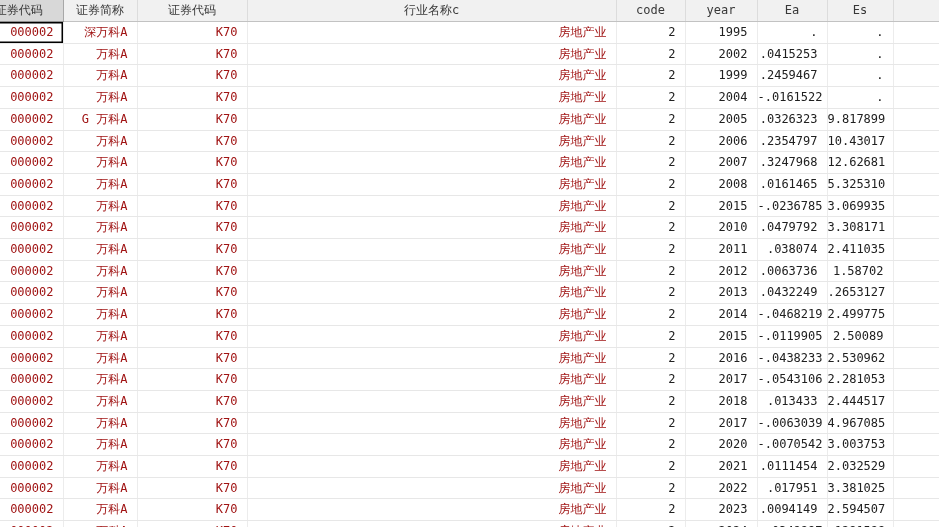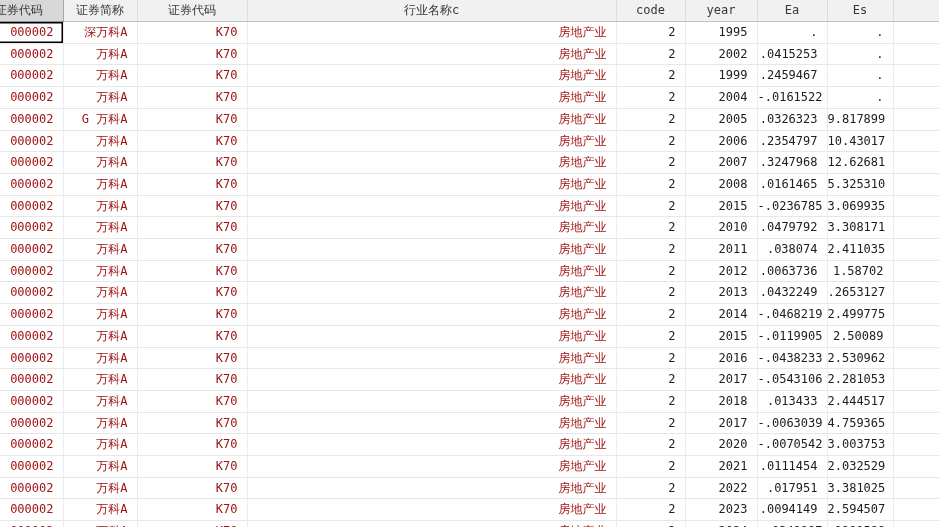--- a/index.html
+++ b/index.html
@@ -294,21 +294,21 @@
           <td class="type-empty"></td>
         </tr>
         <tr>
           <td class="type-string">000002</td>
           <td class="type-string">万科A</td>
           <td class="type-string">K70</td>
           <td class="type-string">房地产业</td>
           <td class="type-numeric">2</td>
           <td class="type-numeric">2017</td>
           <td class="type-numeric">-.0063039</td>
-          <td class="type-numeric">4.759365</td>
+          <td class="type-numeric">4.967085</td>
           <td class="type-empty"></td>
         </tr>
         <tr>
           <td class="type-string">000002</td>
           <td class="type-string">万科A</td>
           <td class="type-string">K70</td>
           <td class="type-string">房地产业</td>
           <td class="type-numeric">2</td>
           <td class="type-numeric">2020</td>
           <td class="type-numeric">-.0070542</td>

